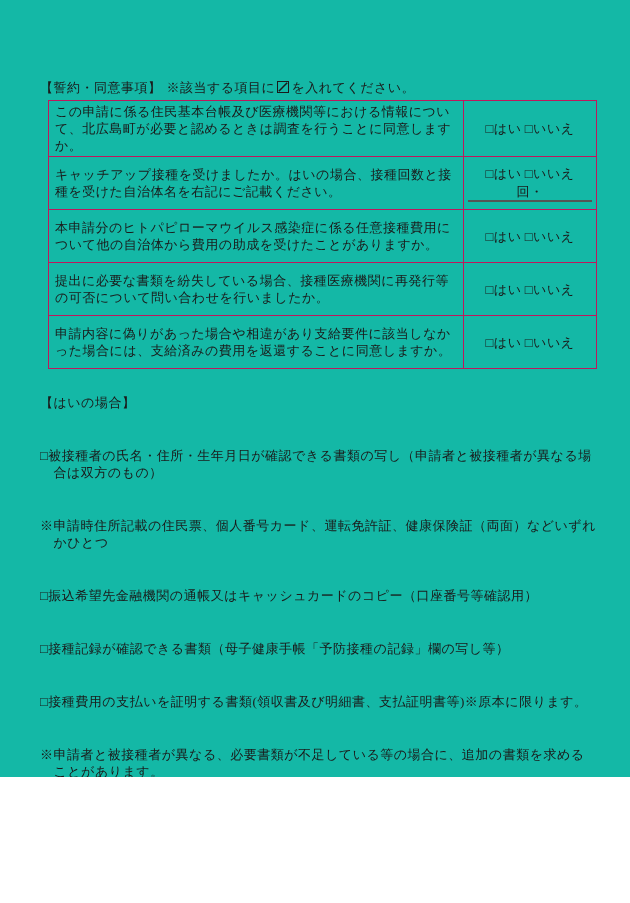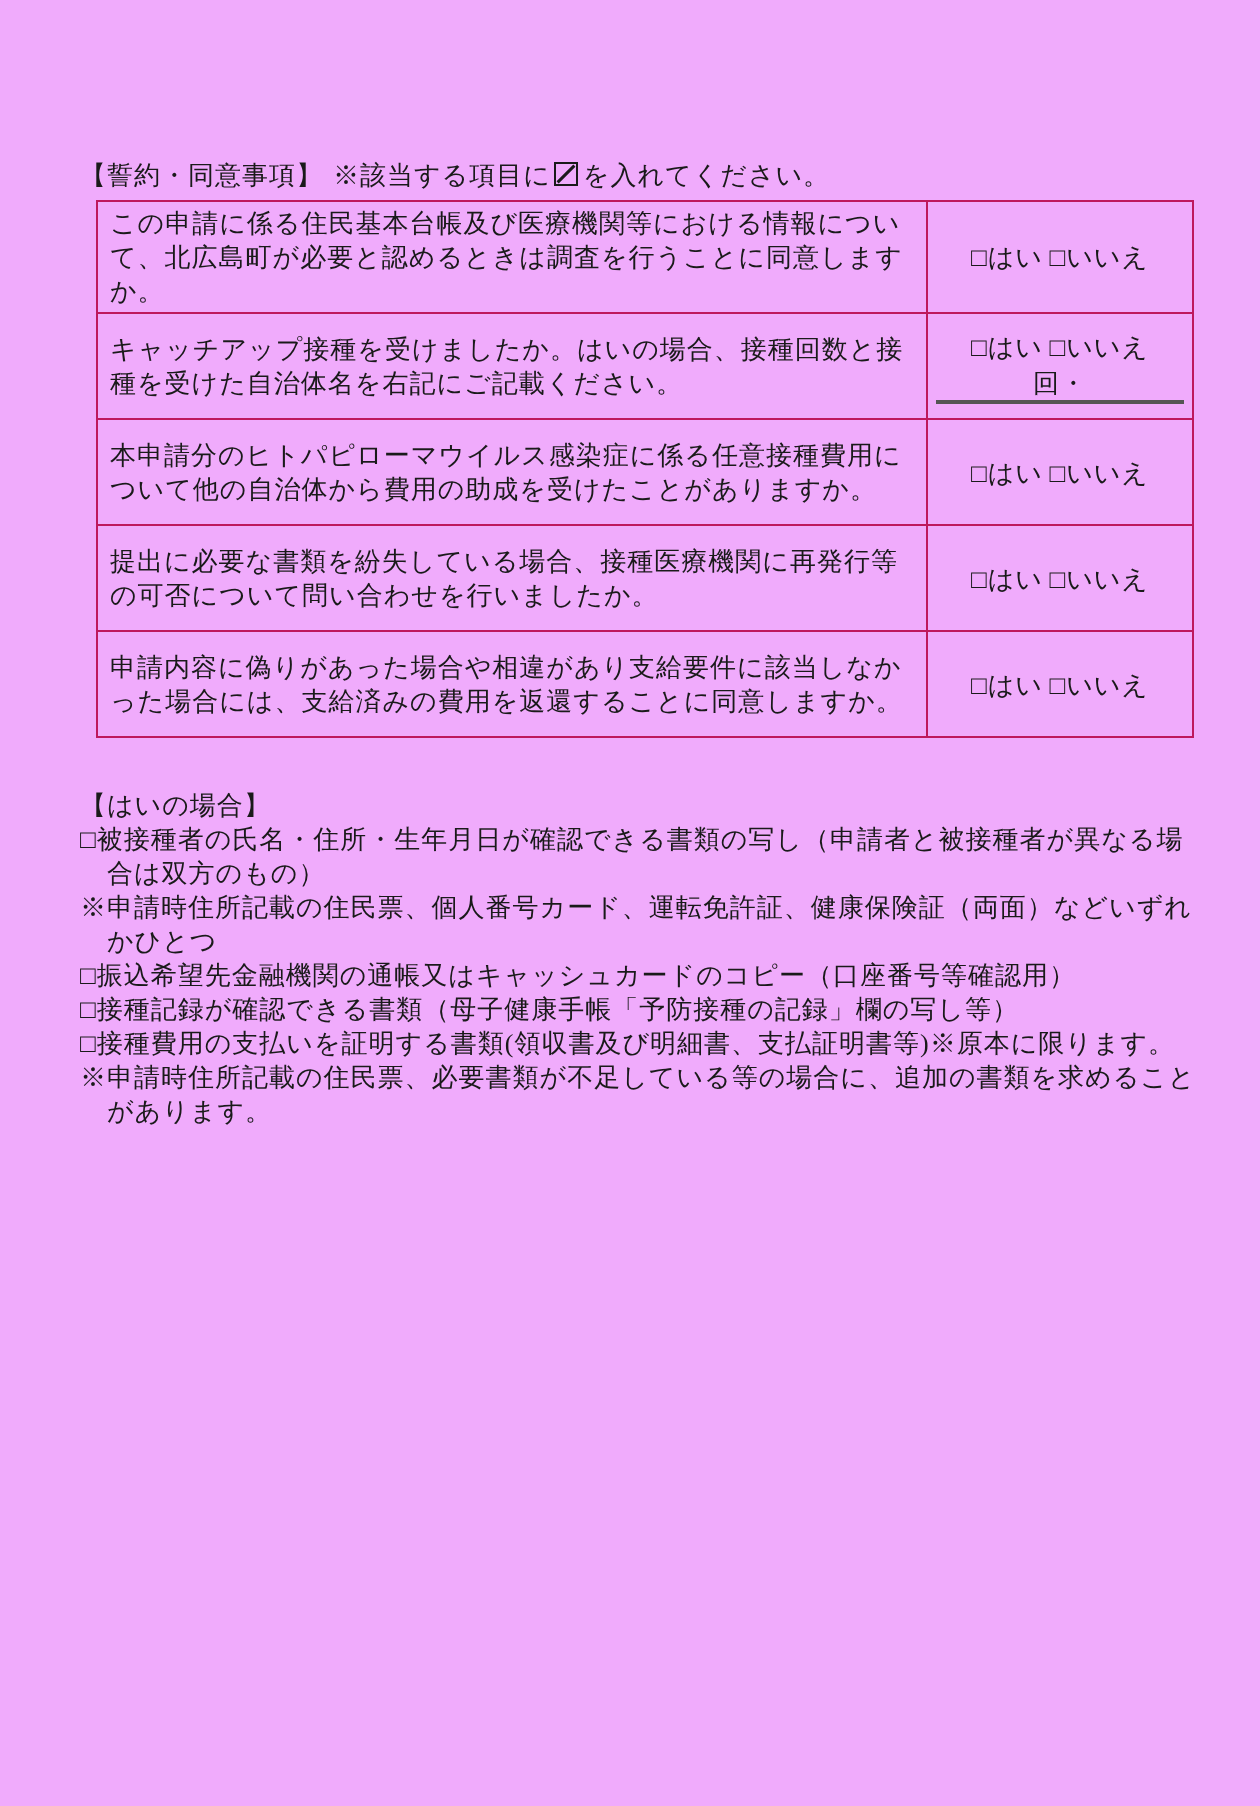--- a/index.html
+++ b/index.html
@@ -1,22 +1,22 @@
 <!DOCTYPE html>
 <html><head>
 <meta charset="utf-8">
 <style>
   html, body { margin: 0; padding: 0; background: #ffffff; }
   .page {
     position: relative;
     width: 630px;
-    height: 903px;
+    height: 777px;
     box-sizing: border-box;
     padding: 79px 30px 0 40px;
-    background: #f0abfc;
+    background: #14b8a6;
     font-family: "Liberation Serif", "DejaVu Serif", serif;
     font-size: 13px;
     line-height: 17px;
     color: #1a1a1a;
     overflow: hidden;
   }
   .section-title { letter-spacing: 0.5px; white-space: nowrap; }
   .title-note { margin-left: 5px; }
   .cbx {
     display: inline-block;
@@ -60,20 +60,21 @@
     letter-spacing: 0.5px;
   }
 
   .docs { margin-top: 25px; width: 558px; }
   .docs-title { letter-spacing: 0.5px; }
   .doc-item {
     padding-left: 13.5px;
     text-indent: -13.5px;
     letter-spacing: 0.5px;
     line-height: 17px;
+    margin-top: 36px;
   }
 </style>
 </head>
 <body>
 
 <div class="page">
 
   <div class="section-title">
     <span>【誓約・同意事項】</span><span class="title-note">※該当する項目に</span><span class="cbx"><svg width="10" height="10" viewBox="0 0 10 10">
           <path d="M9.2 0.8 L0.8 9.2" stroke="#1a1a1a" stroke-width="1.5" fill="none"></path>
@@ -133,16 +134,16 @@
   </tbody>
     </table>
 
   <div class="docs">
     <div class="docs-title">【はいの場合】</div>
     <div class="doc-item">□被接種者の氏名・住所・生年月日が確認できる書類の写し（申請者と被接種者が異なる場合は双方のもの）</div>
     <div class="doc-item">※申請時住所記載の住民票、個人番号カード、運転免許証、健康保険証（両面）などいずれかひとつ</div>
     <div class="doc-item">□振込希望先金融機関の通帳又はキャッシュカードのコピー（口座番号等確認用）</div>
     <div class="doc-item">□接種記録が確認できる書類（母子健康手帳「予防接種の記録」欄の写し等）</div>
     <div class="doc-item">□接種費用の支払いを証明する書類(領収書及び明細書、支払証明書等)※原本に限ります。</div>
-    <div class="doc-item">※申請時住所記載の住民票、必要書類が不足している等の場合に、追加の書類を求めることがあります。</div>
+    <div class="doc-item">※申請者と被接種者が異なる、必要書類が不足している等の場合に、追加の書類を求めることがあります。</div>
   </div>
 
 </div>
 
 </body></html>

